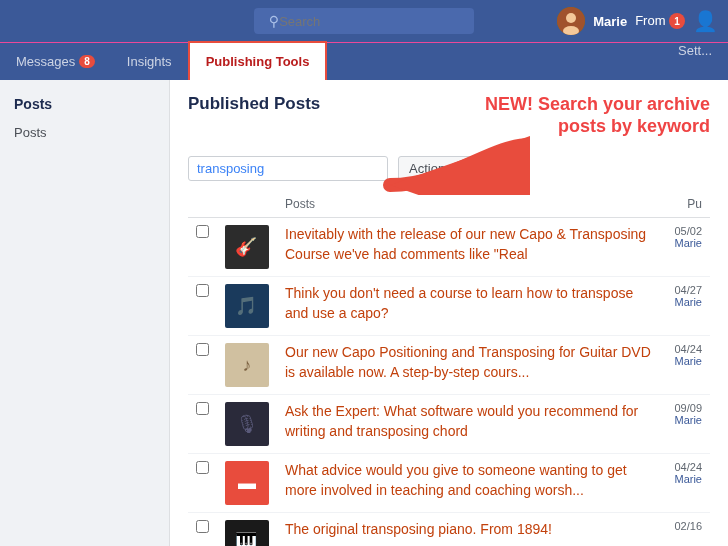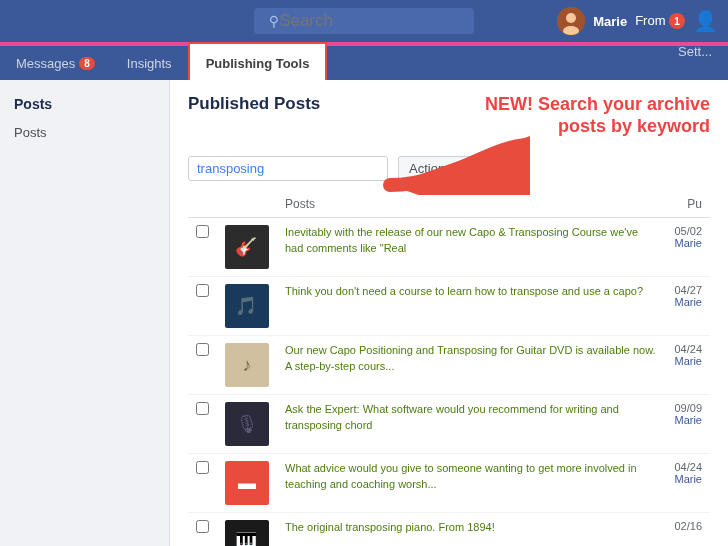--- a/index.html
+++ b/index.html
@@ -29,21 +29,21 @@
       display: flex;
       align-items: center;
       justify-content: center;
     }
     .top-bar-search input {
       background: transparent;
       border: none;
       outline: none;
       color: #fde047;
       width: 180px;
-      font-size: 17px;
+      font-size: 13px;
     }
     .top-bar-search .search-icon {
       color: #aac0e8;
       font-size: 14px;
     }
     .top-bar-right {
       margin-left: auto;
       display: flex;
       align-items: center;
       gap: 8px;
@@ -76,39 +76,39 @@
       font-weight: bold;
     }
     .top-bar-user-icon {
       color: #aac0e8;
       font-size: 20px;
     }
 
     
     .second-nav {
       background: #3b5998;
-      border-top: 4px solid #ec4899;
+      border-top: 1px solid #ec4899;
       display: flex;
       align-items: center;
       padding: 0 0 0 0;
       height: 38px;
     }
     .nav-tab {
       color: #cdd4e4;
       padding: 0 16px;
       height: 38px;
       display: flex;
       align-items: center;
       font-size: 13px;
       cursor: pointer;
       position: relative;
     }
     .nav-tab.active {
       background: white;
-      color: #404040;
+      color: #b91c1c;
       font-weight: bold;
       border: 2px solid #e84c3d;
       border-bottom: none;
       height: 40px;
       margin-top: -2px;
     }
     .nav-badge {
       background: #e84c3d;
       color: white;
       border-radius: 10px;
@@ -237,22 +237,22 @@
       vertical-align: top;
     }
     .checkbox-cell {
       width: 20px;
       text-align: center;
     }
     .thumb-cell {
       width: 48px;
     }
     .post-text {
-      font-size: 11px;
-      color: #4d7c0f;
+      font-size: 14px;
+      color: #c2410c;
       line-height: 1.4;
     }
     .date-cell {
       font-size: 11px;
       color: #606770;
       white-space: nowrap;
       text-align: center;
     }
     .date-cell .author { color: #3b5998; font-size: 11px; }
 

